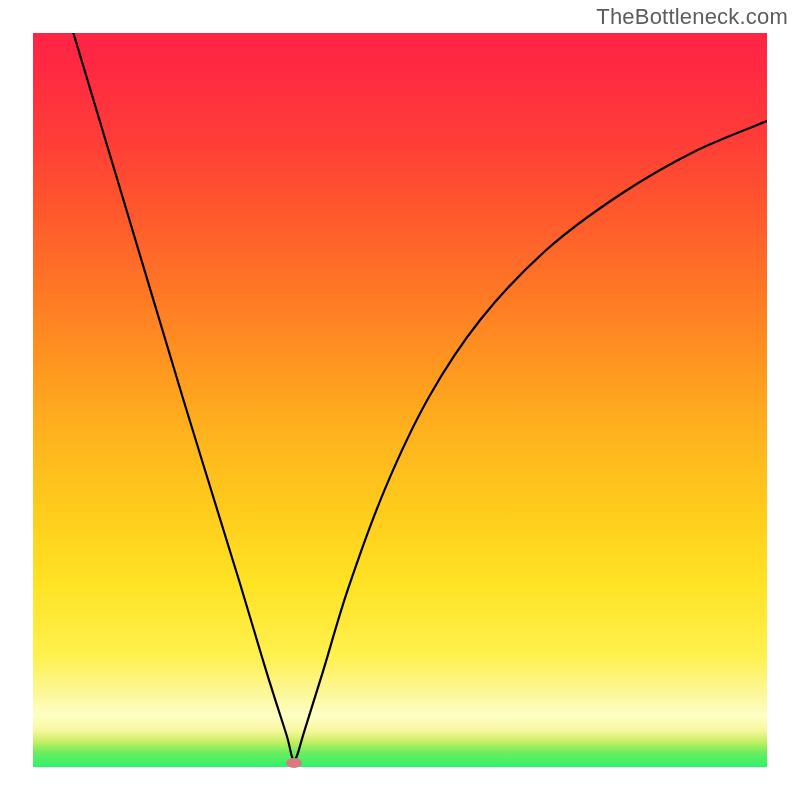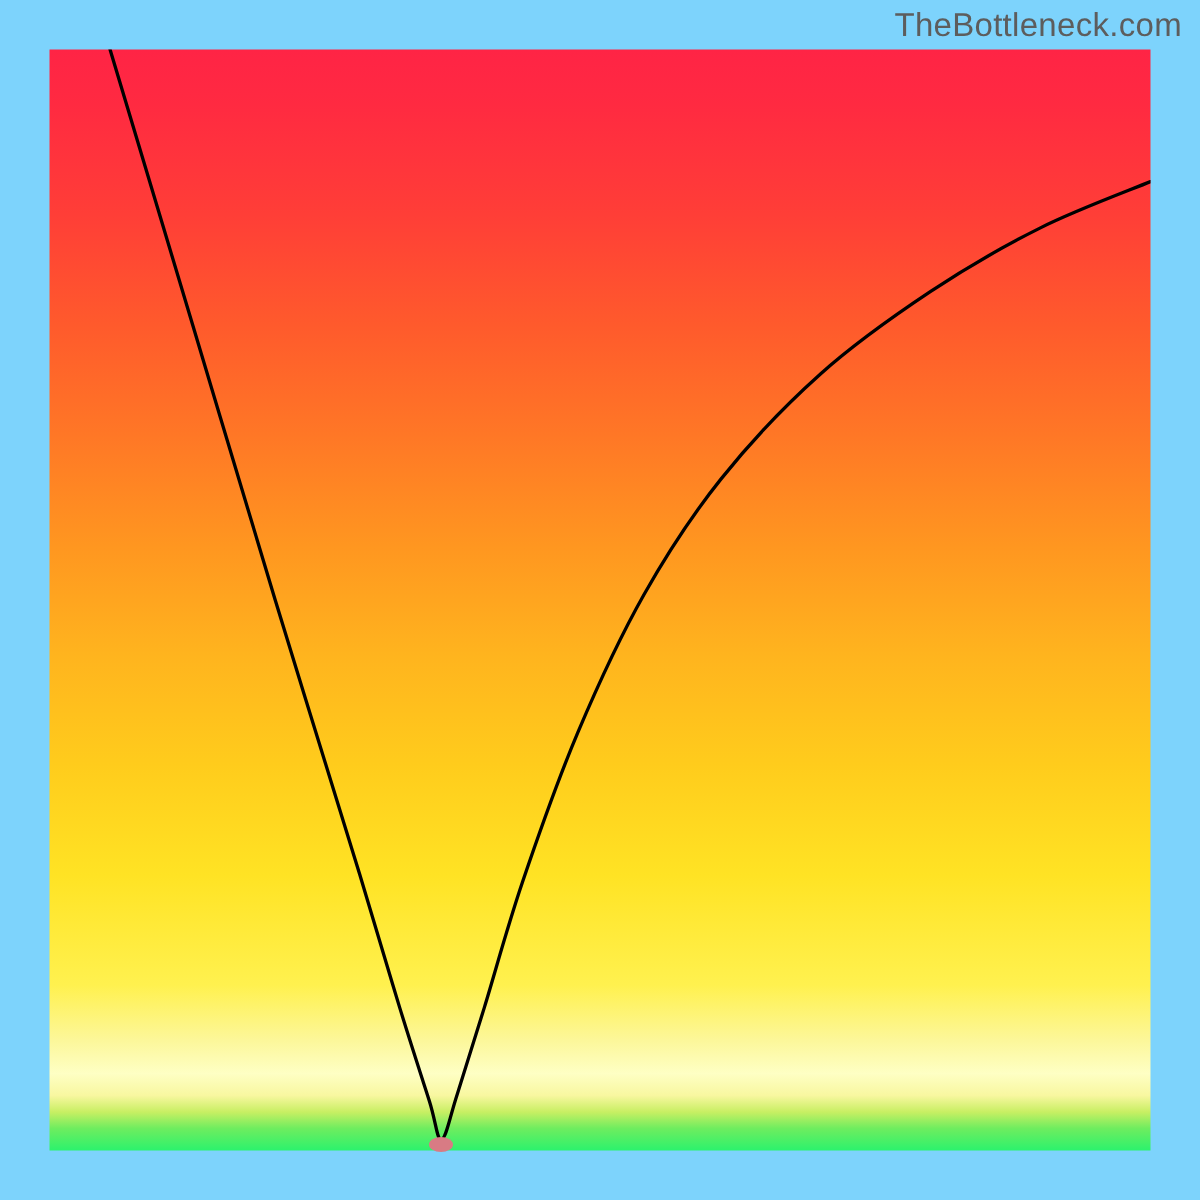--- a/index.html
+++ b/index.html
@@ -8,21 +8,21 @@
     width: 800px;
     height: 800px;
     background: #000;
     overflow: hidden;
     font-family: Arial, Helvetica, sans-serif;
   }
   .frame {
     position: relative;
     width: 800px;
     height: 800px;
-    background: #7dd3fc;
+    background: #ffffff;
   }
   .watermark {
     position: absolute;
     top: 4px;
     right: 12px;
     color: #5d5d5d;
     font-size: 22px;
     font-weight: 500;
     letter-spacing: 0.2px;
     z-index: 5;

